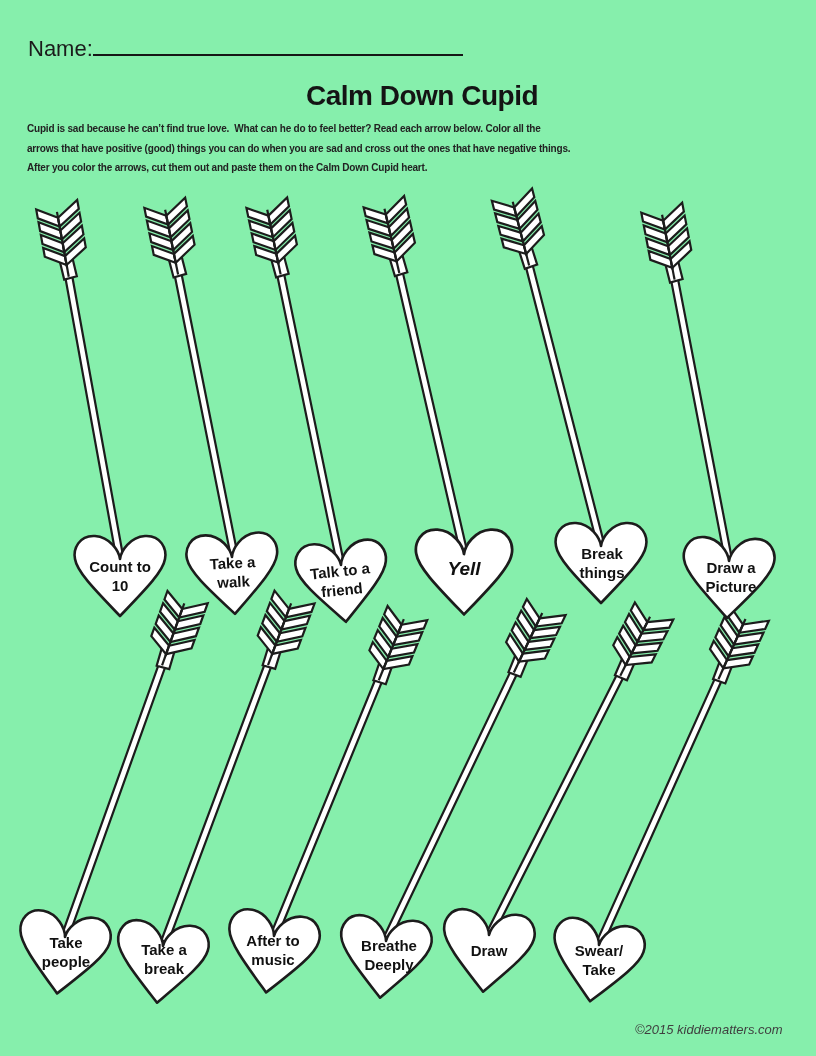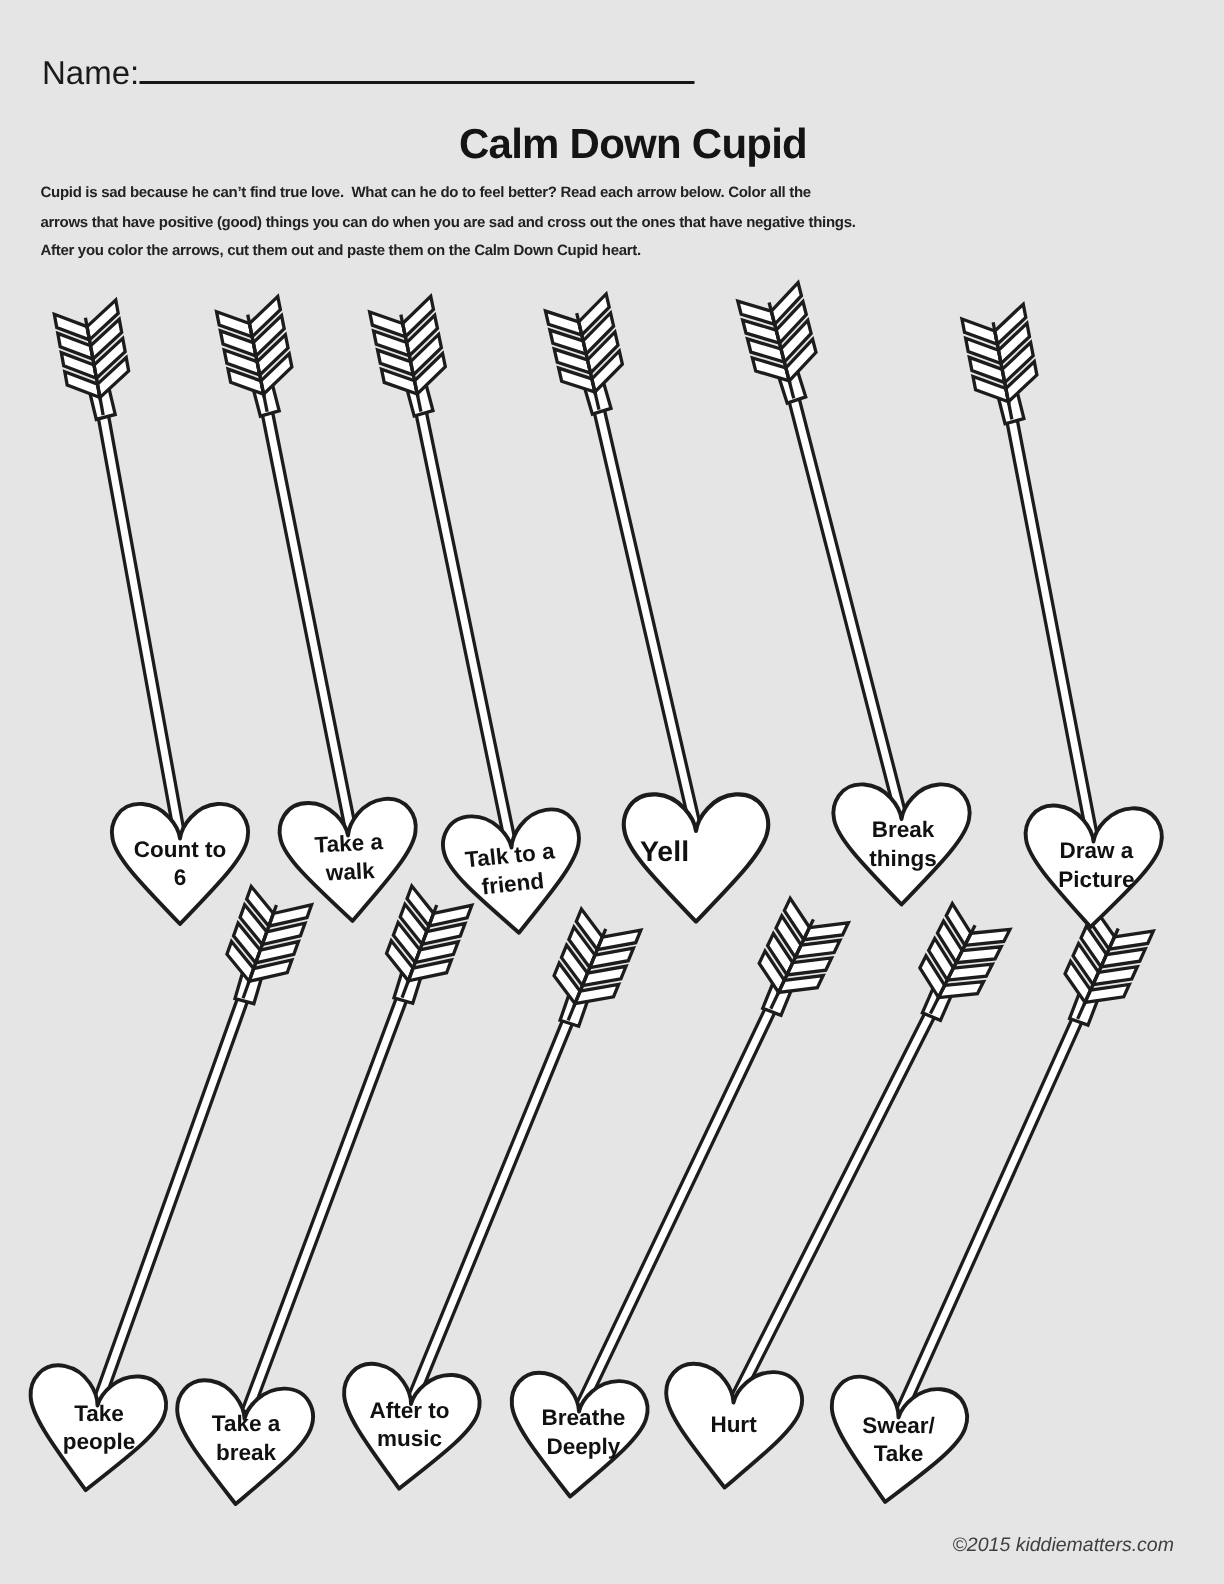--- a/index.html
+++ b/index.html
@@ -1,19 +1,19 @@
 <!DOCTYPE html>
 <html><head>
 <meta charset="utf-8">
 <style>
   html,body{margin:0;padding:0;background:#ffffff;}
   .page{
     position:relative;
     width:816px;height:1056px;
-    background:#e5e5e5;
+    background:#86efac;
     overflow:hidden;
     font-family:"Liberation Sans", sans-serif;
     color:#1b1b1b;
   }
   .name-row{
     position:absolute;left:28px;top:33px;
     font-size:22px;letter-spacing:0;white-space:nowrap;
   }
   .name-label{display:inline-block;vertical-align:baseline;}
   .name-line{
@@ -100,37 +100,37 @@
 
     <use xlink:href="#heart-glyph" href="#heart-glyph" transform="translate(65,937) rotate(8)"></use>
     <use xlink:href="#heart-glyph" href="#heart-glyph" transform="translate(163,946) rotate(6)"></use>
     <use xlink:href="#heart-glyph" href="#heart-glyph" transform="translate(274,936) rotate(8)"></use>
     <use xlink:href="#heart-glyph" href="#heart-glyph" transform="translate(386,941) rotate(6)"></use>
     <use xlink:href="#heart-glyph" href="#heart-glyph" transform="translate(489,935) rotate(6)"></use>
     <use xlink:href="#heart-glyph" href="#heart-glyph" transform="translate(599,945) rotate(9)"></use>
   </svg>
 
   <div class="heart-label" style="left:120px;top:577px;transform:translate(-50%,-50%);">Count to
-6</div>
+10</div>
   <div class="heart-label" style="left:233px;top:573px;transform:translate(-50%,-50%) rotate(-3deg);">Take a
 walk</div>
   <div class="heart-label" style="left:341px;top:581px;transform:translate(-50%,-50%) rotate(-6deg);">Talk to a
 friend</div>
-  <div class="heart-label big" style="left:443px;top:569px;transform:translate(-50%,-50%);">Yell</div>
+  <div class="heart-label big" style="left:464px;top:569px;transform:translate(-50%,-50%);font-style:italic;">Yell</div>
   <div class="heart-label" style="left:602px;top:564px;transform:translate(-50%,-50%);">Break
 things</div>
   <div class="heart-label" style="left:731px;top:578px;transform:translate(-50%,-50%);">Draw a
 Picture</div>
   <div class="heart-label" style="left:66px;top:953px;transform:translate(-50%,-50%);">Take
 people</div>
   <div class="heart-label" style="left:164px;top:960px;transform:translate(-50%,-50%);">Take a
 break</div>
   <div class="heart-label" style="left:273px;top:951px;transform:translate(-50%,-50%);">After to
 music</div>
   <div class="heart-label" style="left:389px;top:956px;transform:translate(-50%,-50%);">Breathe
 Deeply</div>
-  <div class="heart-label" style="left:489px;top:951px;transform:translate(-50%,-50%);">Hurt</div>
+  <div class="heart-label" style="left:489px;top:951px;transform:translate(-50%,-50%);">Draw</div>
   <div class="heart-label" style="left:599px;top:961px;transform:translate(-50%,-50%);">Swear/
 Take</div>
 
   <div class="footer">©2015 kiddiematters.com</div>
 
 </div>
 
 </body></html>

